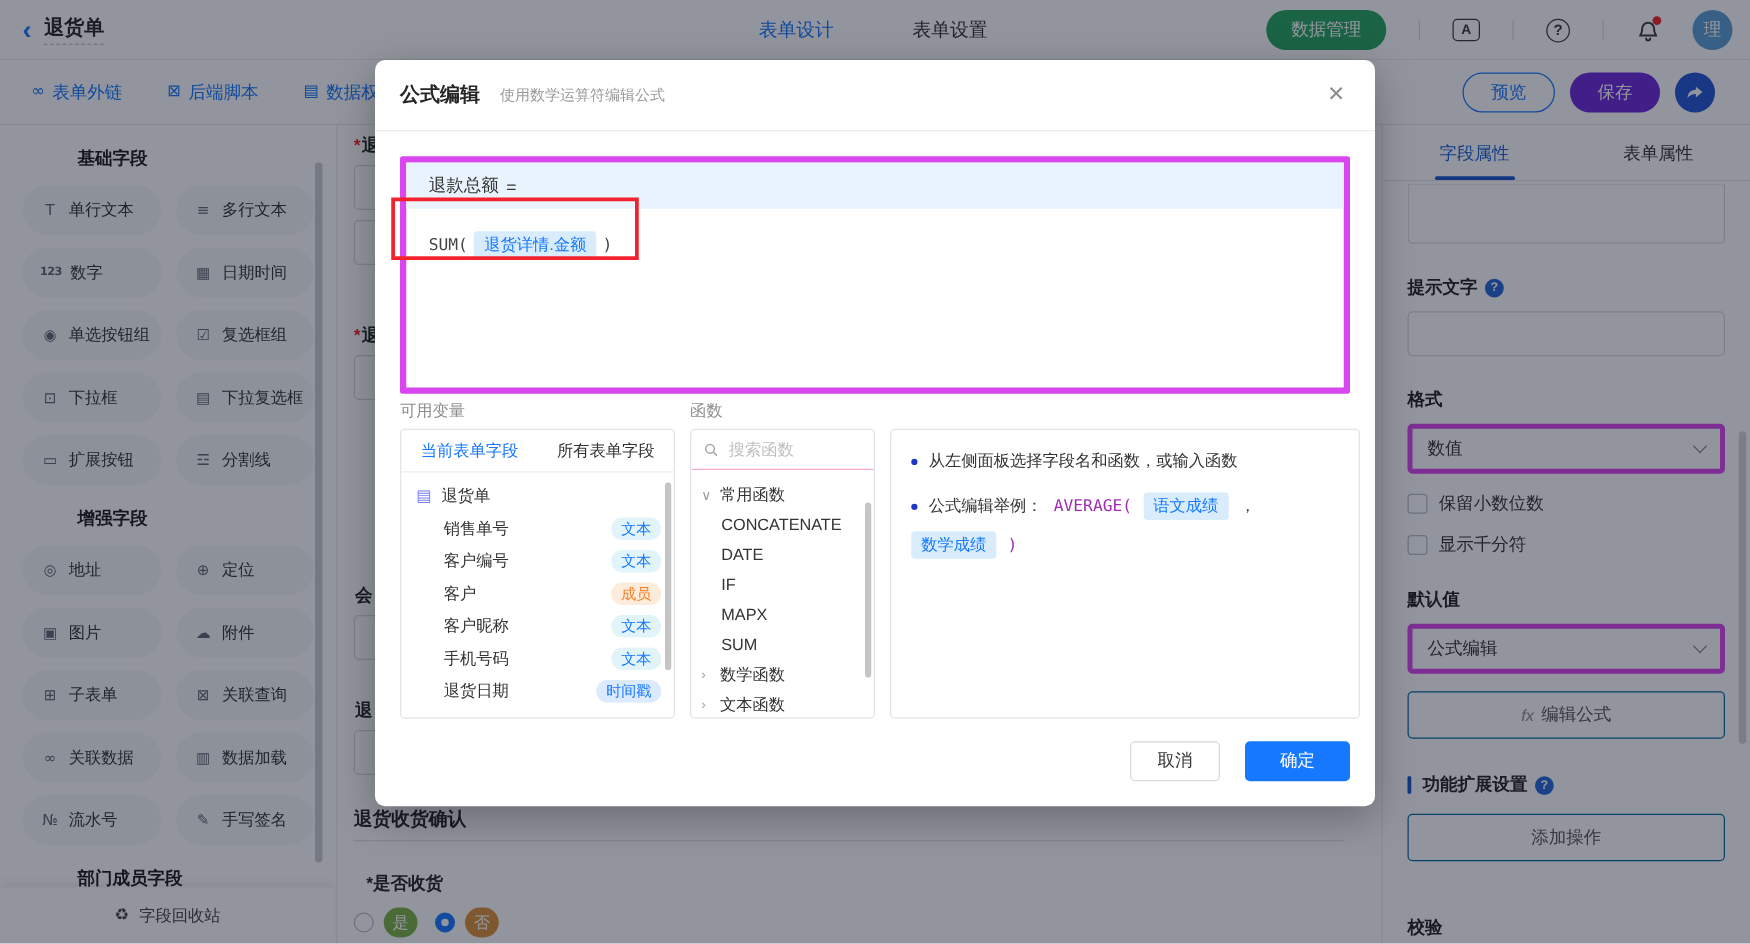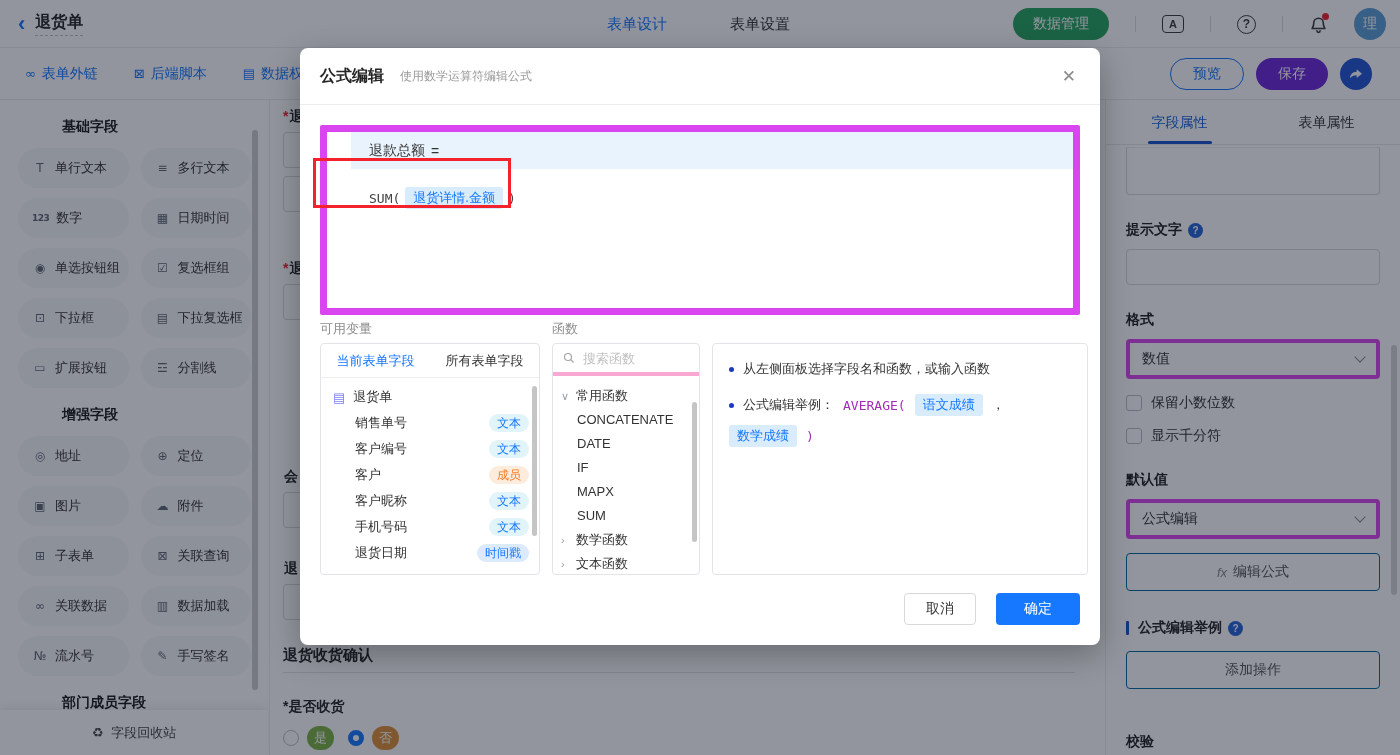--- a/index.html
+++ b/index.html
@@ -56,21 +56,21 @@
                box-shadow:0 -3px 8px rgba(0,0,0,.07);display:flex;align-items:center;justify-content:center;
                gap:8px;font-size:13px;color:#444;cursor:pointer;z-index:2;}
 
   
   .canvas{position:absolute;left:270px;top:100px;right:295px;bottom:0;background:#fff;overflow:hidden;}
   .cv-label{position:absolute;font-size:14px;font-weight:bold;color:#262626;white-space:nowrap;}
   .cv-label .star{color:#f5222d;margin-right:1px;}
   .cv-input{position:absolute;width:260px;height:36px;border:1px solid #d9d9d9;border-radius:4px;background:#fff;}
   .cv-section-title{position:absolute;left:13px;top:546px;font-size:15px;font-weight:bold;color:#262626;}
   .cv-divider{position:absolute;left:13px;top:572px;width:792px;height:1px;background:#e3e3e3;}
-  .cv-field-label{position:absolute;left:13px;top:598px;font-size:14px;font-weight:bold;}
+  .cv-field-label{position:absolute;left:23px;top:598px;font-size:14px;font-weight:bold;}
   .opt-group{position:absolute;left:13px;top:626px;display:flex;align-items:center;gap:14px;}
   .opt-row{display:flex;align-items:center;gap:8px;}
   .radio{width:16px;height:16px;border-radius:50%;border:1px solid #bfbfbf;background:#fff;cursor:pointer;}
   .opt-row.checked .radio{border:5px solid #1677ff;}
   .opt-pill{min-width:26px;height:24px;padding:0 7px;border-radius:12px;color:#fff;font-size:13px;
             display:flex;align-items:center;justify-content:center;cursor:pointer;}
 
   
   .props{position:absolute;top:100px;right:0;width:295px;bottom:0;background:#fff;
          border-left:1px solid #ededed;padding:0 20px;z-index:1;overflow:hidden;}
@@ -101,21 +101,21 @@
 
   
   .overlay{position:absolute;inset:0;background:rgba(13,21,37,.45);z-index:50;}
   .modal{position:absolute;left:300px;top:48px;width:800px;height:597px;background:#fff;border-radius:8px;
          box-shadow:0 10px 32px rgba(0,0,0,.28);z-index:60;}
   .modal-header{height:57px;border-bottom:1px solid #ededed;display:flex;align-items:center;padding:0 20px;gap:16px;}
   .modal-title{font-size:16px;font-weight:bold;color:#262626;}
   .modal-subtitle{font-size:12px;color:#9a9a9a;}
   .modal-close{position:absolute;right:24px;top:18px;font-size:17px;color:#8c8c8c;cursor:pointer;}
 
-  .editor{position:absolute;left:20px;top:77px;width:760px;height:190px;border:7px solid #d946ef;border-radius:2px;overflow:hidden;padding-left:24px;}
+  .editor{position:absolute;left:20px;top:77px;width:760px;height:190px;border:5px solid #d946ef;border-radius:2px;overflow:hidden;}
   .editor-bar{height:37px;background:#e9f3fd;display:flex;align-items:center;padding-left:18px;
               font-size:14px;color:#333;gap:6px;}
   .editor-body{padding:18px;display:flex;align-items:center;gap:5px;
                font-family:"DejaVu Sans Mono",monospace;font-size:13px;color:#444;}
   .chip{background:#d8ecfc;color:#1677ff;padding:2px 8px;border-radius:3px;
         font-family:"Liberation Sans",sans-serif;font-size:13px;cursor:pointer;}
   .red-annotation{position:absolute;left:13px;top:110px;width:198px;height:50px;border:3px solid #f3222d;z-index:5;pointer-events:none;}
 
   .mv-label{position:absolute;top:272px;font-size:13px;color:#8c8c8c;}
   .panel{position:absolute;top:295px;height:232px;border:1px solid #e2e4e8;border-radius:4px;background:#fff;overflow:hidden;}
@@ -130,21 +130,21 @@
   .var-list{padding-top:6px;}
   .var-root{display:flex;align-items:center;gap:8px;height:26px;padding-left:12px;font-size:13px;color:#333;cursor:pointer;}
   .var-root .i{color:#7a80f2;font-size:13px;}
   .var-row{display:flex;align-items:center;height:26px;padding:0 10px 0 34px;font-size:13px;color:#333;cursor:pointer;}
   .badge{margin-left:auto;font-size:12px;line-height:18px;padding:0 8px;border-radius:10px;}
   .badge-cyan{background:#e1f4f9;color:#1677ff;}
   .badge-blue{background:#dceafd;color:#1677ff;}
   .badge-orange{background:#fdecdb;color:#fa7b22;}
   .var-scroll{position:absolute;right:2px;top:42px;width:5px;height:150px;border-radius:3px;background:#c5c5c5;}
 
-  .fn-search{height:32px;border-bottom:4px solid #f9a8d4;display:flex;align-items:center;gap:6px;padding:0 10px;}
+  .fn-search{height:32px;border-bottom:1px solid #f9a8d4;display:flex;align-items:center;gap:6px;padding:0 10px;}
   .fn-search input{border:none;outline:none;width:100px;font-size:13px;color:#333;
                    font-family:"Liberation Sans",sans-serif;}
   .fn-search input::placeholder{color:#bfbfbf;}
   .fn-tree{padding-top:8px;font-size:13px;color:#333;}
   .fn-group{display:flex;align-items:center;gap:5px;height:24px;padding-left:8px;cursor:pointer;}
   .fn-group .tg{color:#99a0ab;font-size:11px;width:10px;}
   .fn-item{height:24px;line-height:24px;padding-left:24px;cursor:pointer;}
   .fn-scroll{position:absolute;right:2px;top:58px;width:5px;height:140px;border-radius:3px;background:#c5c5c5;}
 
   .hint-panel{padding:16px;}
@@ -395,21 +395,21 @@
     <div class="pselect">
       <span>公式编辑</span>
       <span class="chev"></span>
     </div>
     <div class="pbtn">
       <span class="fx">fx</span>
       <span>编辑公式</span>
     </div>
 
     <div class="ext-label">
-      <span>公式编辑举例</span>
+      <span>功能扩展设置</span>
       <span class="phelp">?</span>
     </div>
     <div class="pbtn">
       <span>添加操作</span>
     </div>
 
     <div class="plabel gap-lg">校验</div>
 
     <div class="props-scroll"></div>
   </div>

